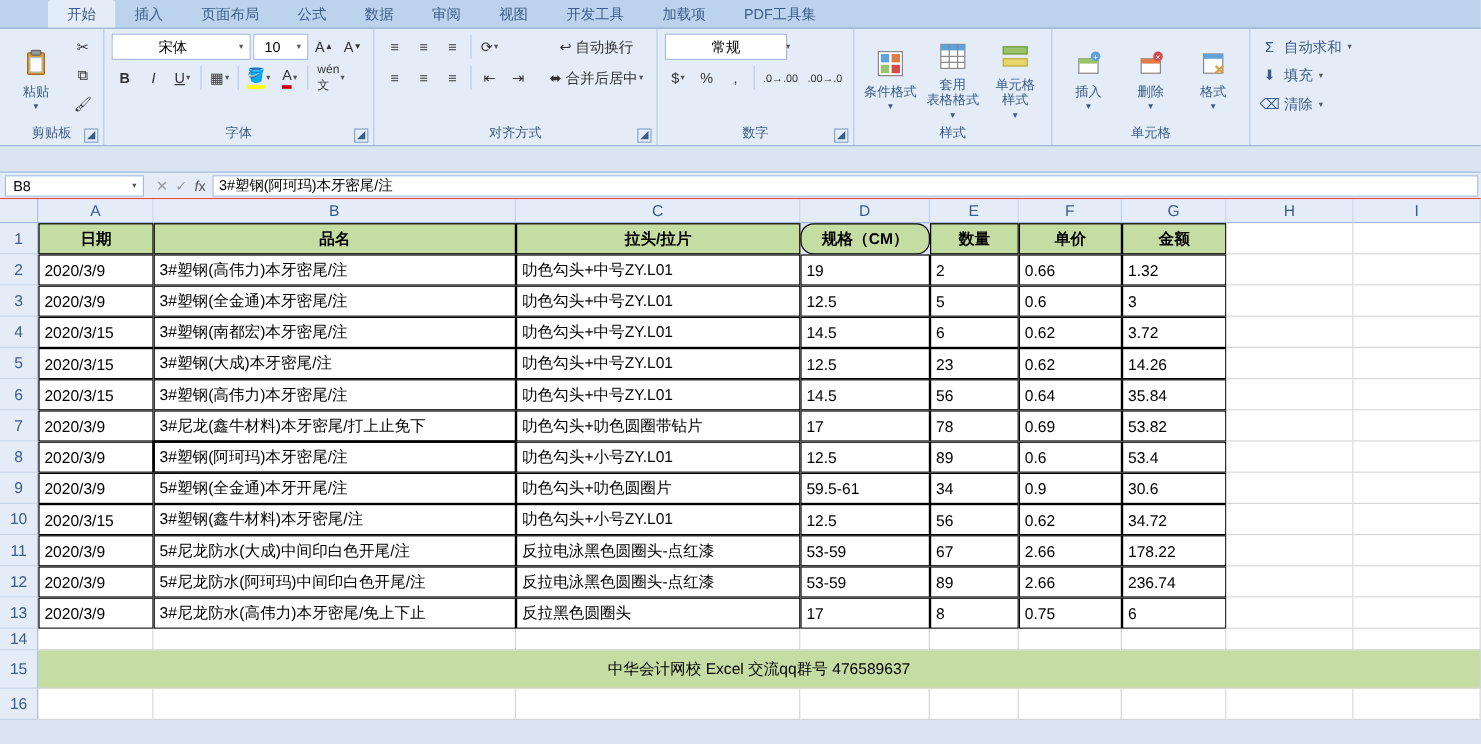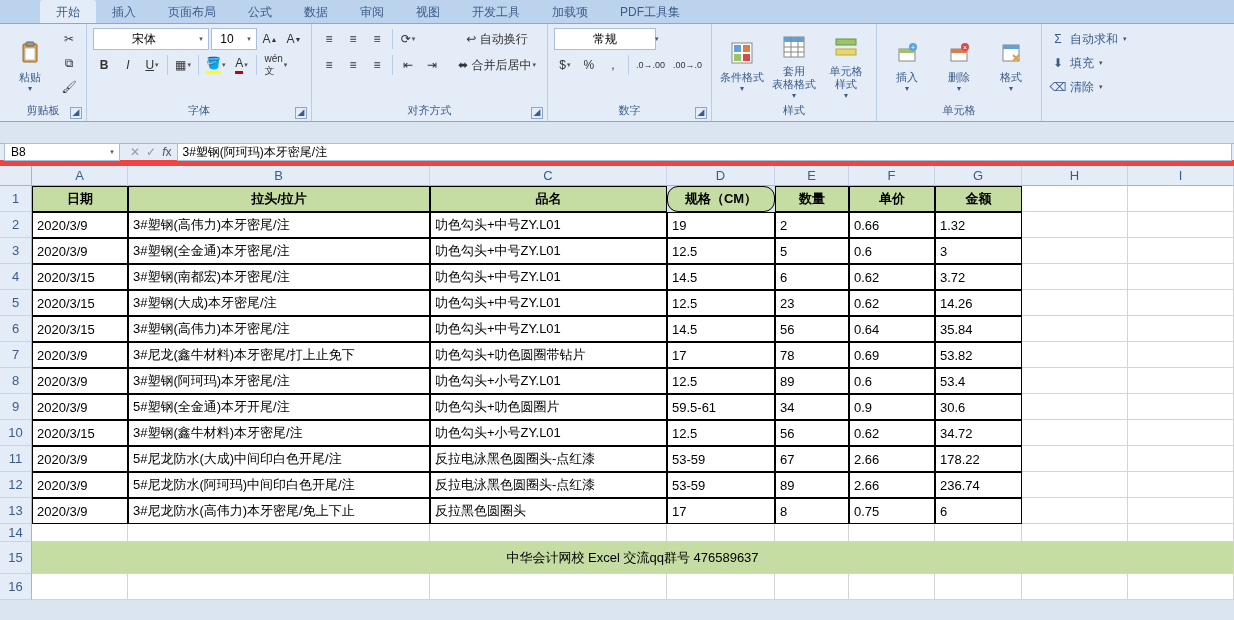--- a/index.html
+++ b/index.html
@@ -31,21 +31,21 @@
 .font-combo { display: flex; align-items: center; border: 1px solid #a8bedb; background: #fff; height: 22px; }
 .font-combo input { border: none; outline: none; font-size: 12px; padding: 0 4px; text-align: center; }
 .font-name input { width: 100px; }
 .font-size input { width: 30px; }
 .font-combo .cb-dd { width: 14px; text-align: center; font-size: 7px; color: #555; cursor: pointer; }
 
 .edit-menu-item { display: flex; align-items: center; gap: 4px; height: 22px; cursor: pointer; color: #3b5d8a; padding: 0 2px; white-space: nowrap; }
 .edit-icon { width: 16px; height: 16px; display: inline-flex; align-items: center; justify-content: center; }
 
 
-.formula-bar { display: flex; align-items: center; background: #e4ecf7; height: 22px; border-bottom: 6px solid #ef4444; }
+.formula-bar { display: flex; align-items: center; background: #e4ecf7; height: 22px; border-bottom: 1px solid #ef4444; }
 .name-wrap { display: flex; align-items: center; border: 1px solid #a8bedb; background: #fff; margin: 0 4px; height: 18px; }
 .name-box { width: 100px; border: none; outline: none; padding: 0 6px; font-size: 12px; }
 .name-dd { width: 14px; font-size: 7px; text-align: center; color: #555; cursor: pointer; }
 .fx-btns { display: flex; gap: 6px; padding: 0 6px; color: #555; }
 .fx-btn { cursor: pointer; }
 .formula-input { flex: 1; border: none; outline: none; background: #fff; height: 18px; padding: 0 4px; font-size: 12px; border: 1px solid #a8bedb; margin-right: 2px; }
 
 
 .blank-strip { height: 22px; background: #dbe5f1; border-bottom: 1px solid #9fb6d4; }
 
@@ -339,22 +339,22 @@
     <div class="colhdr">B</div>
     <div class="colhdr">C</div>
     <div class="colhdr">D</div>
     <div class="colhdr">E</div>
     <div class="colhdr">F</div>
     <div class="colhdr">G</div>
     <div class="colhdr">H</div>
     <div class="colhdr">I</div>
     <div class="rowhdr">1</div>
     <div class="cell bordered" style="background: rgb(197, 220, 162); font-weight: bold; justify-content: center;">日期</div>
+    <div class="cell bordered" style="background: rgb(197, 220, 162); font-weight: bold; justify-content: center;">品名</div>
     <div class="cell bordered" style="background: rgb(197, 220, 162); font-weight: bold; justify-content: center;">拉头/拉片</div>
-    <div class="cell bordered" style="background: rgb(197, 220, 162); font-weight: bold; justify-content: center;">品名</div>
     <div class="cell bordered" style="background: rgb(197, 220, 162); font-weight: bold; justify-content: center; border-radius: 11px;">规格（CM）</div>
     <div class="cell bordered" style="background: rgb(197, 220, 162); font-weight: bold; justify-content: center;">数量</div>
     <div class="cell bordered" style="background: rgb(197, 220, 162); font-weight: bold; justify-content: center;">单价</div>
     <div class="cell bordered" style="background: rgb(197, 220, 162); font-weight: bold; justify-content: center;">金额</div>
     <div class="cell"></div>
     <div class="cell"></div>
     <div class="rowhdr">2</div>
     <div class="cell bordered">2020/3/9</div>
     <div class="cell bordered">3#塑钢(高伟力)本牙密尾/注</div>
     <div class="cell bordered">叻色勾头+中号ZY.L01</div>

